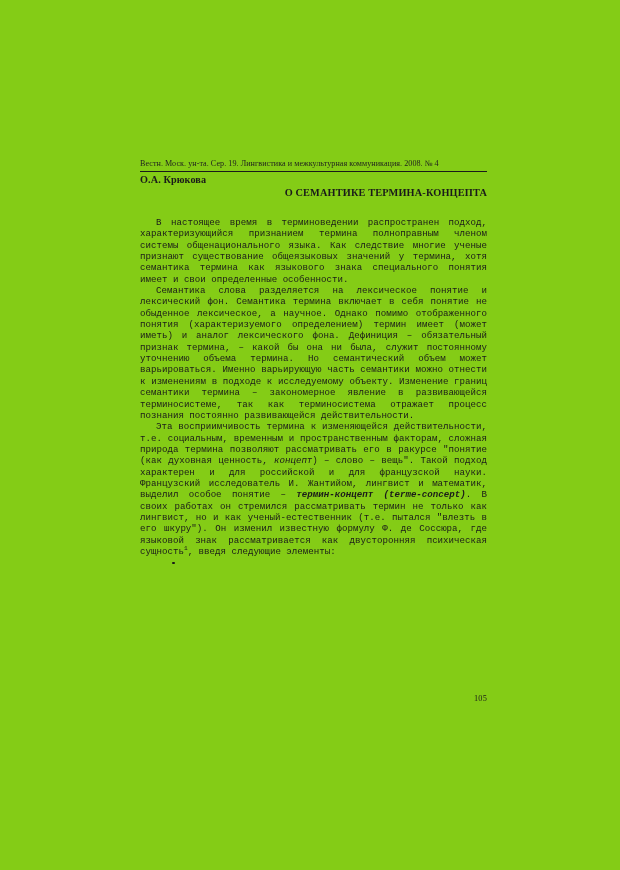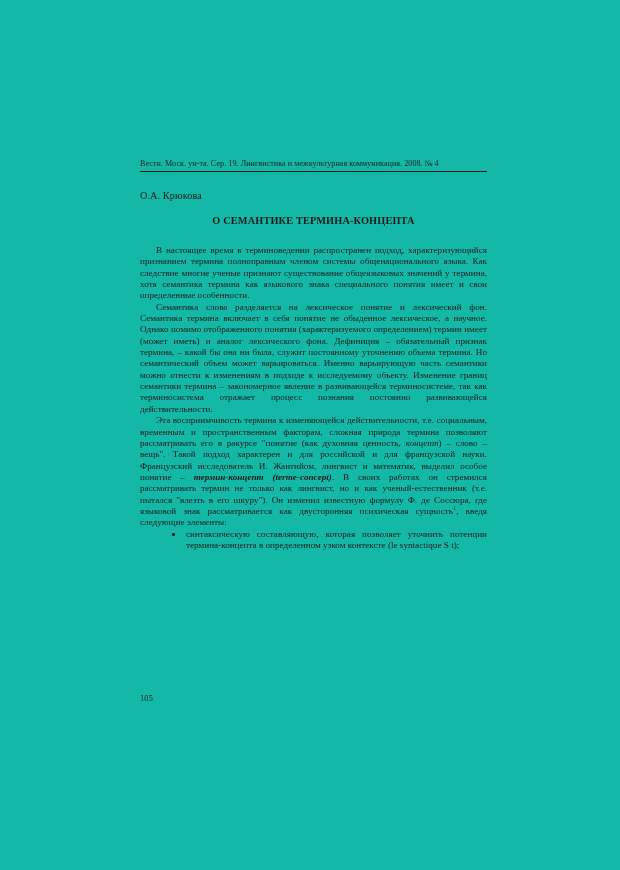--- a/index.html
+++ b/index.html
@@ -11,21 +11,21 @@
     height: 870px;
     background: #ffffff;
     font-family: "Liberation Serif", "DejaVu Serif", serif;
     color: #1a1a1a;
     overflow: hidden;
   }
   .page {
     position: relative;
     width: 620px;
     height: 870px;
-    background: #14b8a6;
+    background: #84cc16;
   }
   .content {
     position: absolute;
     left: 140px;
     top: 158px;
     width: 347px;
   }
   .running-head {
     font-size: 8.1px;
     line-height: 11px;
@@ -34,46 +34,46 @@
     white-space: nowrap;
     text-align: left;
   }
   .head-rule {
     margin-top: 2px;
     border-top: 1.1px solid #1a1a1a;
     width: 100%;
     height: 0;
   }
   .author {
-    margin-top: 17px;
+    margin-top: 1px;
     font-size: 10.2px;
-    font-weight: normal;
+    font-weight: bold;
     line-height: 13px;
     letter-spacing: 0.1px;
   }
   .title {
-    margin-top: 12px;
     font-size: 10.3px;
     font-weight: bold;
     line-height: 13px;
-    text-align: center;
+    text-align: right;
     letter-spacing: 0.15px;
   }
   .body-block {
     margin-top: 18px;
   }
   p.para {
     margin: 0;
     font-size: 9.15px;
     line-height: 11.35px;
     text-align: justify;
     text-indent: 16px;
     letter-spacing: 0.01px;
     -webkit-hyphens: manual;
     hyphens: manual;
+    font-family: Liberation Mono, monospace;
   }
   .bullet-list {
     margin: 0;
     padding: 0;
     list-style: none;
   }
   .bullet-list li {
     position: relative;
     margin: 0;
     padding-left: 18px;
@@ -90,21 +90,21 @@
     width: 2.6px;
     height: 2.6px;
     background: #1a1a1a;
     border-radius: 50%;
   }
   .folio {
     position: absolute;
     left: 140px;
     top: 694px;
     width: 347px;
-    text-align: left;
+    text-align: right;
     font-size: 8.3px;
     line-height: 10px;
     letter-spacing: 0.2px;
   }
   .it { font-style: italic; margin-top: 44px; }
   .bi { font-style: italic; font-weight: bold; }
   sup.fn {
     font-size: 6.2px;
     vertical-align: super;
     line-height: 0;
@@ -127,21 +127,21 @@
 
     <div class="body-block">
 
       <p class="para">В настоящее время в терминоведении распространен подход, характеризующийся признанием термина полноправным членом системы общенационального языка. Как следствие многие ученые признают существование общеязыковых значений у термина, хотя семантика термина как языкового знака специального понятия имеет и свои определенные особенности.</p>
 
       <p class="para">Семантика слова разделяется на лексическое понятие и лексический фон. Семантика термина включает в себя понятие не обыденное лексическое, а научное. Однако помимо отображенного понятия (характеризуемого определением) термин имеет (может иметь) и аналог лексического фона. Дефиниция – обязательный признак термина, – какой бы она ни была, служит постоянному уточнению объема термина. Но семантический объем может варьироваться. Именно варьирующую часть семантики можно отнести к изменениям в подходе к исследуемому объекту. Изменение границ семантики термина – закономерное явление в развивающейся терминосистеме, так как терминосистема отражает процесс познания постоянно развивающейся действительности.</p>
 
       <p class="para"><span>Эта восприимчивость термина к изменяющейся действительности, т.е. социальным, временным и пространственным факторам, сложная природа термина позволяют рассматривать его в ракурсе "понятие (как духовная ценность, </span><span class="it">концепт</span><span>) – слово – вещь". Такой подход характерен и для российской и для французской науки. Французский исследователь И. Жантийом, лингвист и математик, выделил особое понятие – </span><span class="bi">термин-концепт (terme-concept)</span><span>. В своих работах он стремился рассматривать термин не только как лингвист, но и как ученый-естественник (т.е. пытался "влезть в его шкуру"). Он изменил известную формулу Ф. де Соссюра, где языковой знак рассматривается как двусторонняя психическая сущность</span><sup class="fn">1</sup><span>, введя следующие элементы:</span></p>
 
       <ul class="bullet-list">
-        <li><span class="bullet-dot"></span><span>синтаксическую составляющую, которая позволяет уточнить потенции термина-концепта в определенном узком контексте (le syntactique S t);</span></li>
+        <li><span class="bullet-dot"></span></li>
       </ul>
 
     </div>
   </div>
 
   <div class="folio">105</div>
 
 </div>
 
 </body></html>

